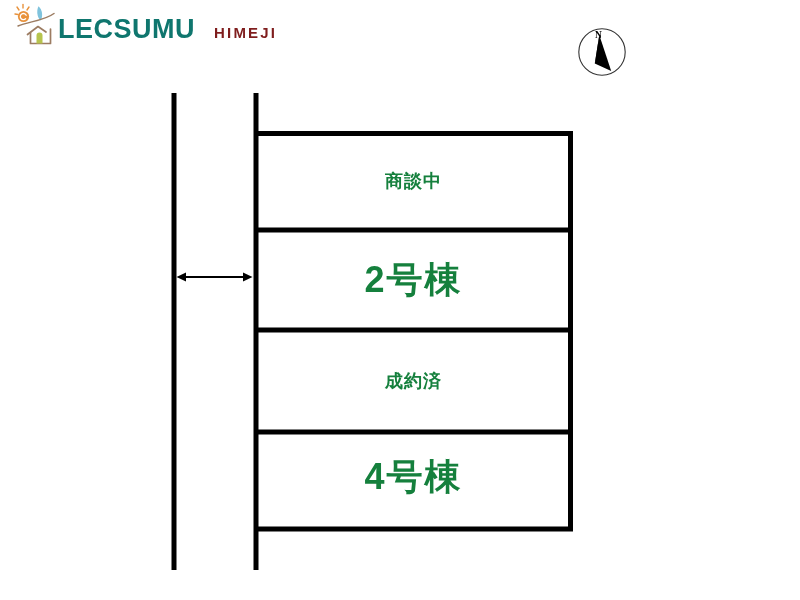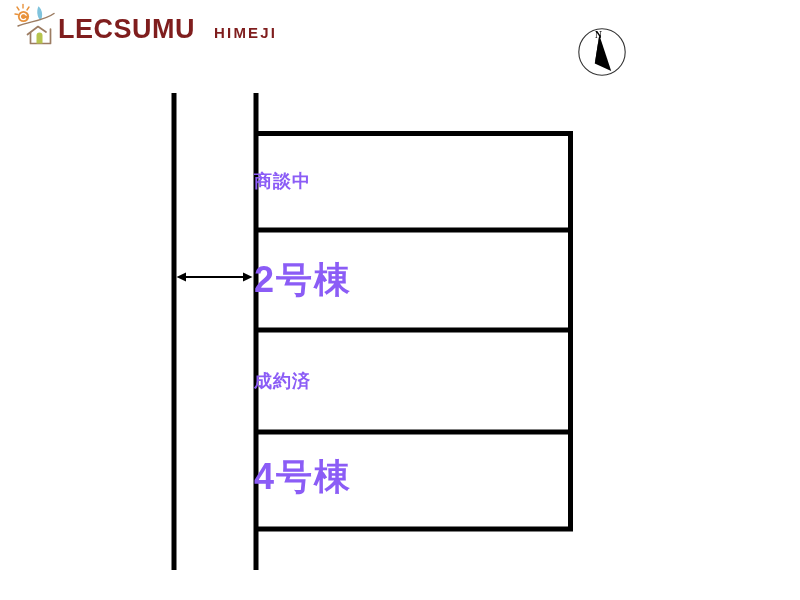--- a/index.html
+++ b/index.html
@@ -43,21 +43,21 @@
     top: 12px;
     height: 30px;
     white-space: nowrap;
     line-height: 30px;
   }
   .logo-main {
     font-family: "Liberation Sans", "DejaVu Sans", sans-serif;
     font-size: 27px;
     font-weight: bold;
     letter-spacing: 0.5px;
-    color: #7f1d1d;
+    color: #0f766e;
     vertical-align: baseline;
   }
   .logo-sub {
     font-family: "Liberation Sans", "DejaVu Sans", sans-serif;
     font-size: 15px;
     font-weight: bold;
     letter-spacing: 2.2px;
     color: #7f1d1d;
     margin-left: 19px;
     vertical-align: baseline;
@@ -76,22 +76,22 @@
   .plan {
     position: absolute;
     left: 0;
     top: 0;
     width: 800px;
     height: 600px;
   }
 
   .lot-label {
     position: absolute;
-    text-align: left;
-    color: #8b5cf6;
+    text-align: center;
+    color: #15803d;
     font-family: "Liberation Sans", "DejaVu Sans", sans-serif;
     font-weight: bold;
     white-space: nowrap;
   }
   .lot-label.small {
     font-size: 18px;
     letter-spacing: 1px;
   }
   .lot-label.large {
     font-size: 36px;

